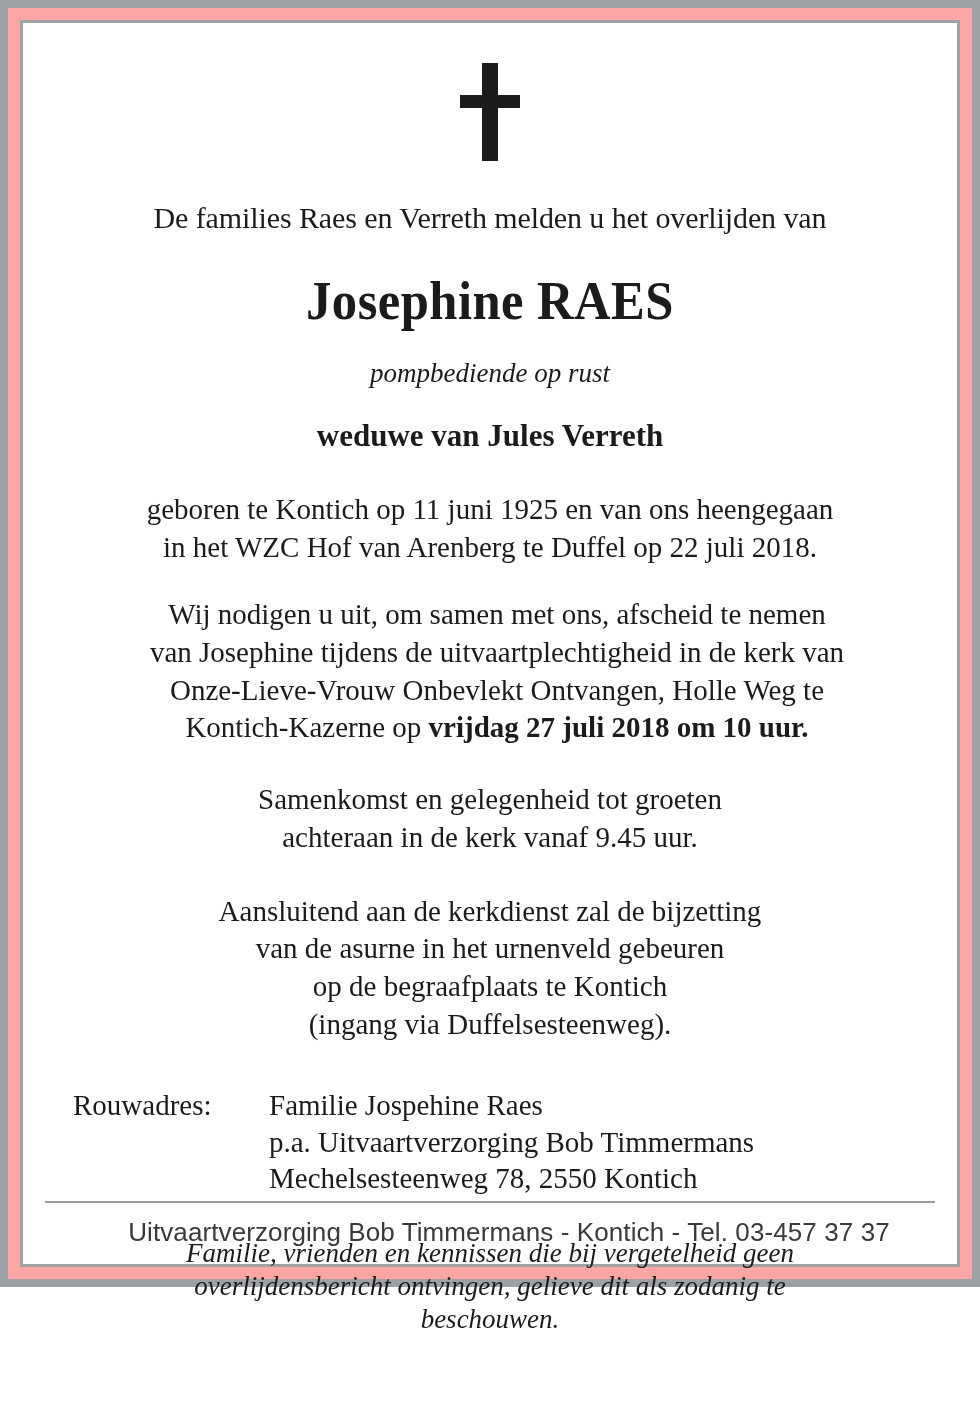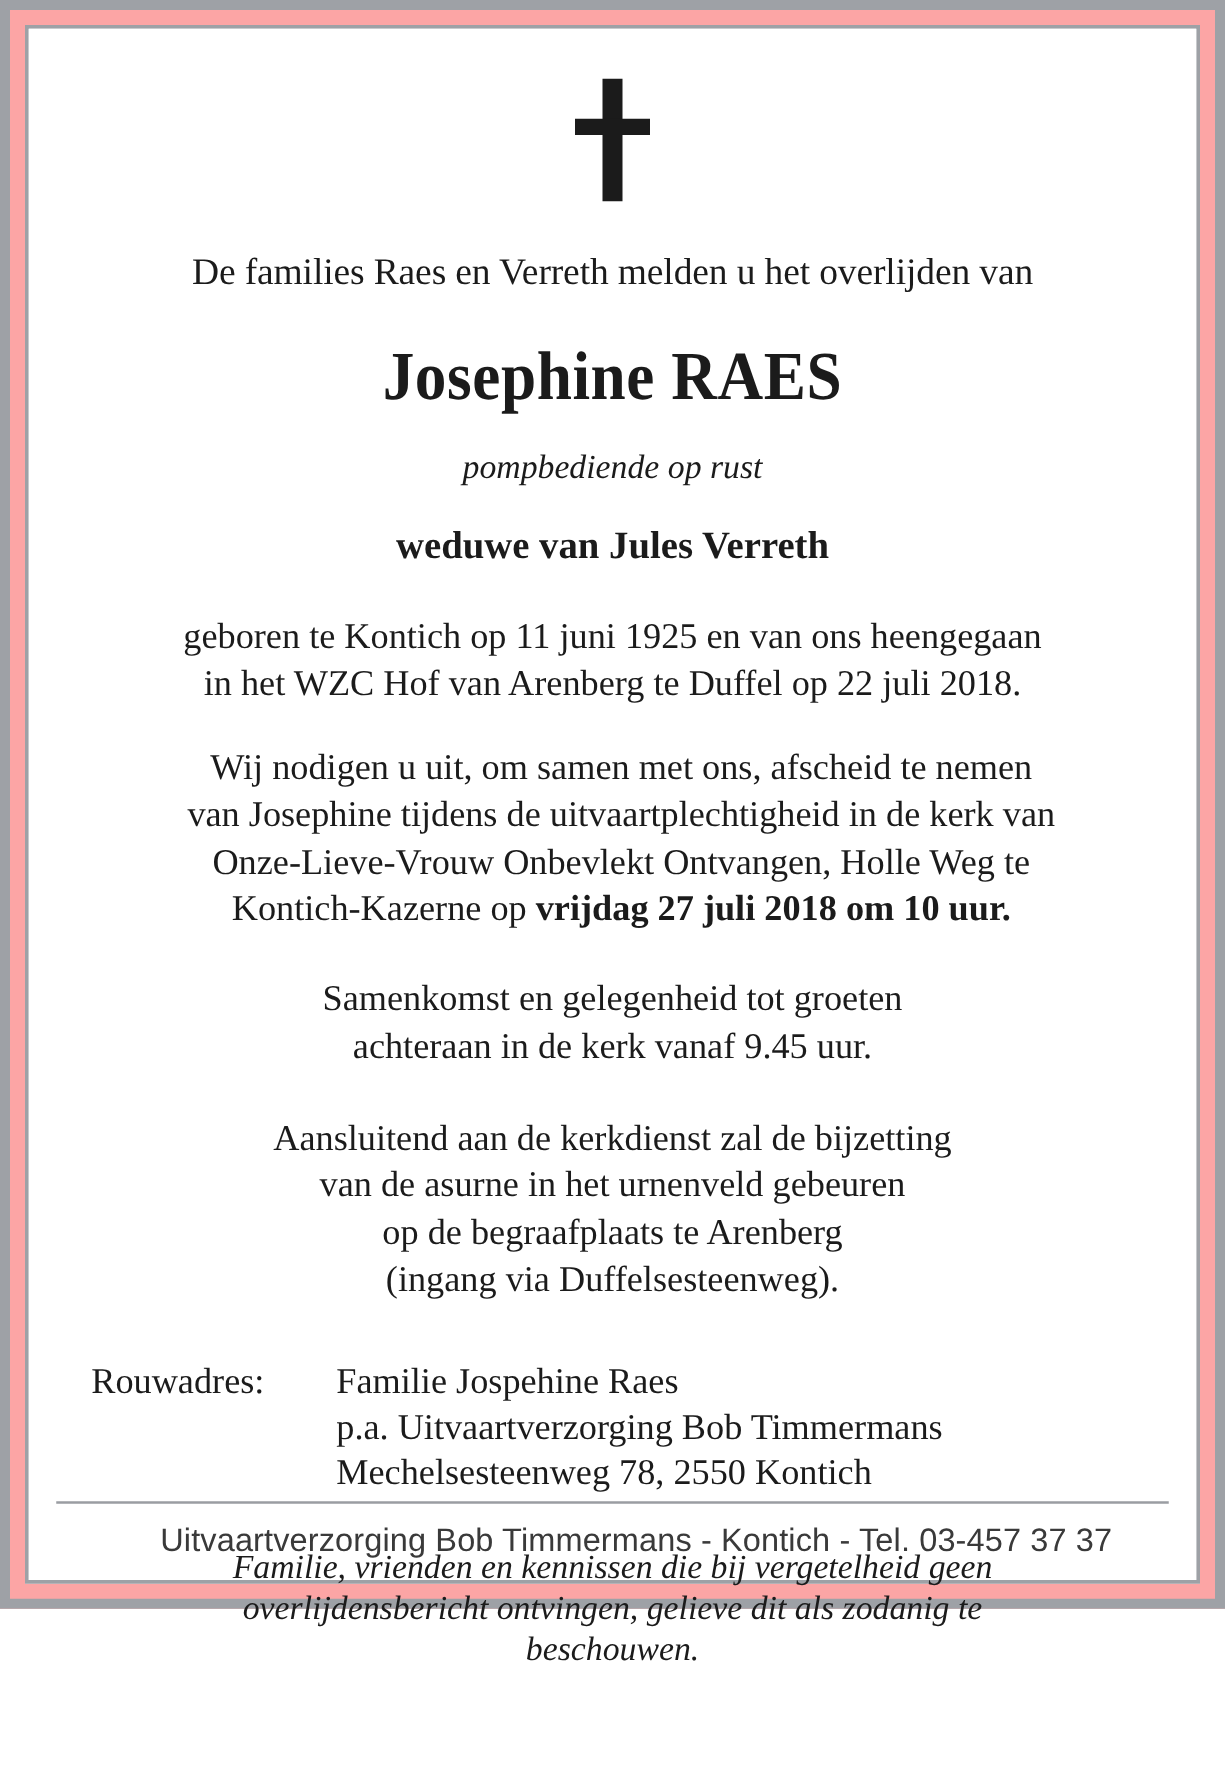--- a/index.html
+++ b/index.html
@@ -212,21 +212,21 @@
         </div>
 
         <div class="para p-gather">
           <div>Samenkomst en gelegenheid tot groeten</div>
           <div>achteraan in de kerk vanaf 9.45 uur.</div>
         </div>
 
         <div class="para p-burial">
           <div>Aansluitend aan de kerkdienst zal de bijzetting</div>
           <div>van de asurne in het urnenveld gebeuren</div>
-          <div>op de begraafplaats te Arenberg</div>
+          <div>op de begraafplaats te Kontich</div>
           <div>(ingang via Duffelsesteenweg).</div>
         </div>
 
         <div class="mourn-address">
           <div class="row">
             <div class="label">Rouwadres:</div>
             <div class="lines">
               <div>Familie Jospehine Raes</div>
               <div>p.a. Uitvaartverzorging Bob Timmermans</div>
               <div>Mechelsesteenweg 78, 2550 Kontich</div>

